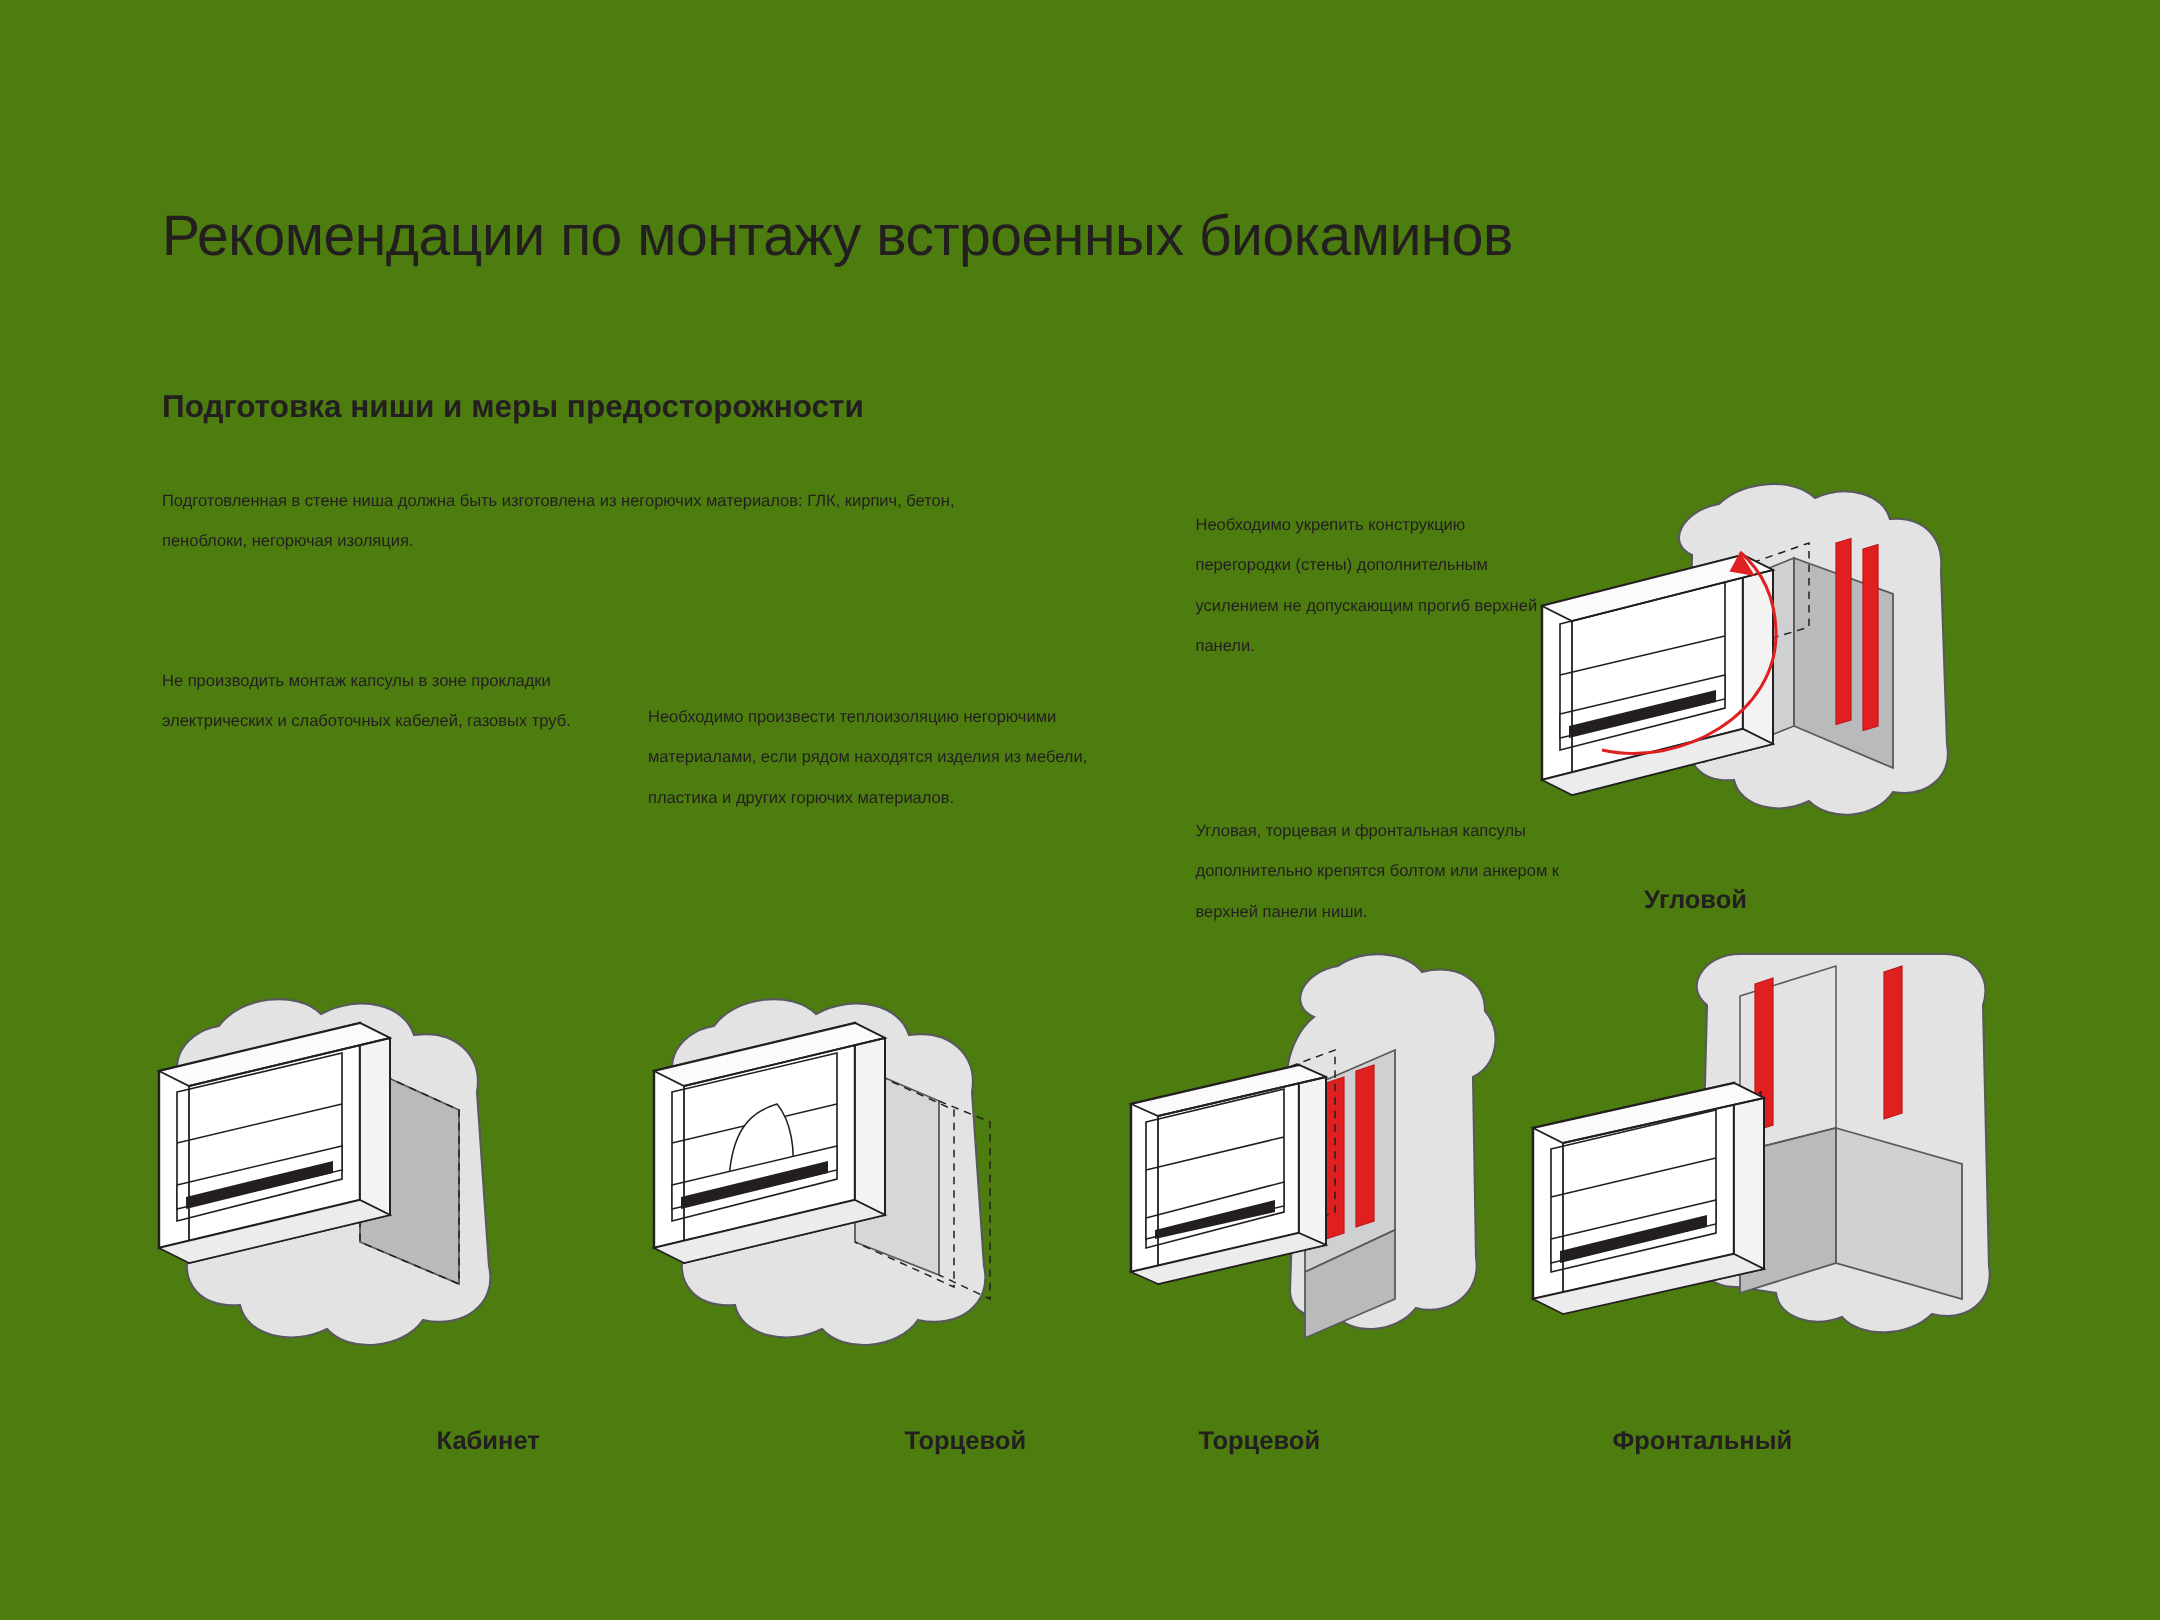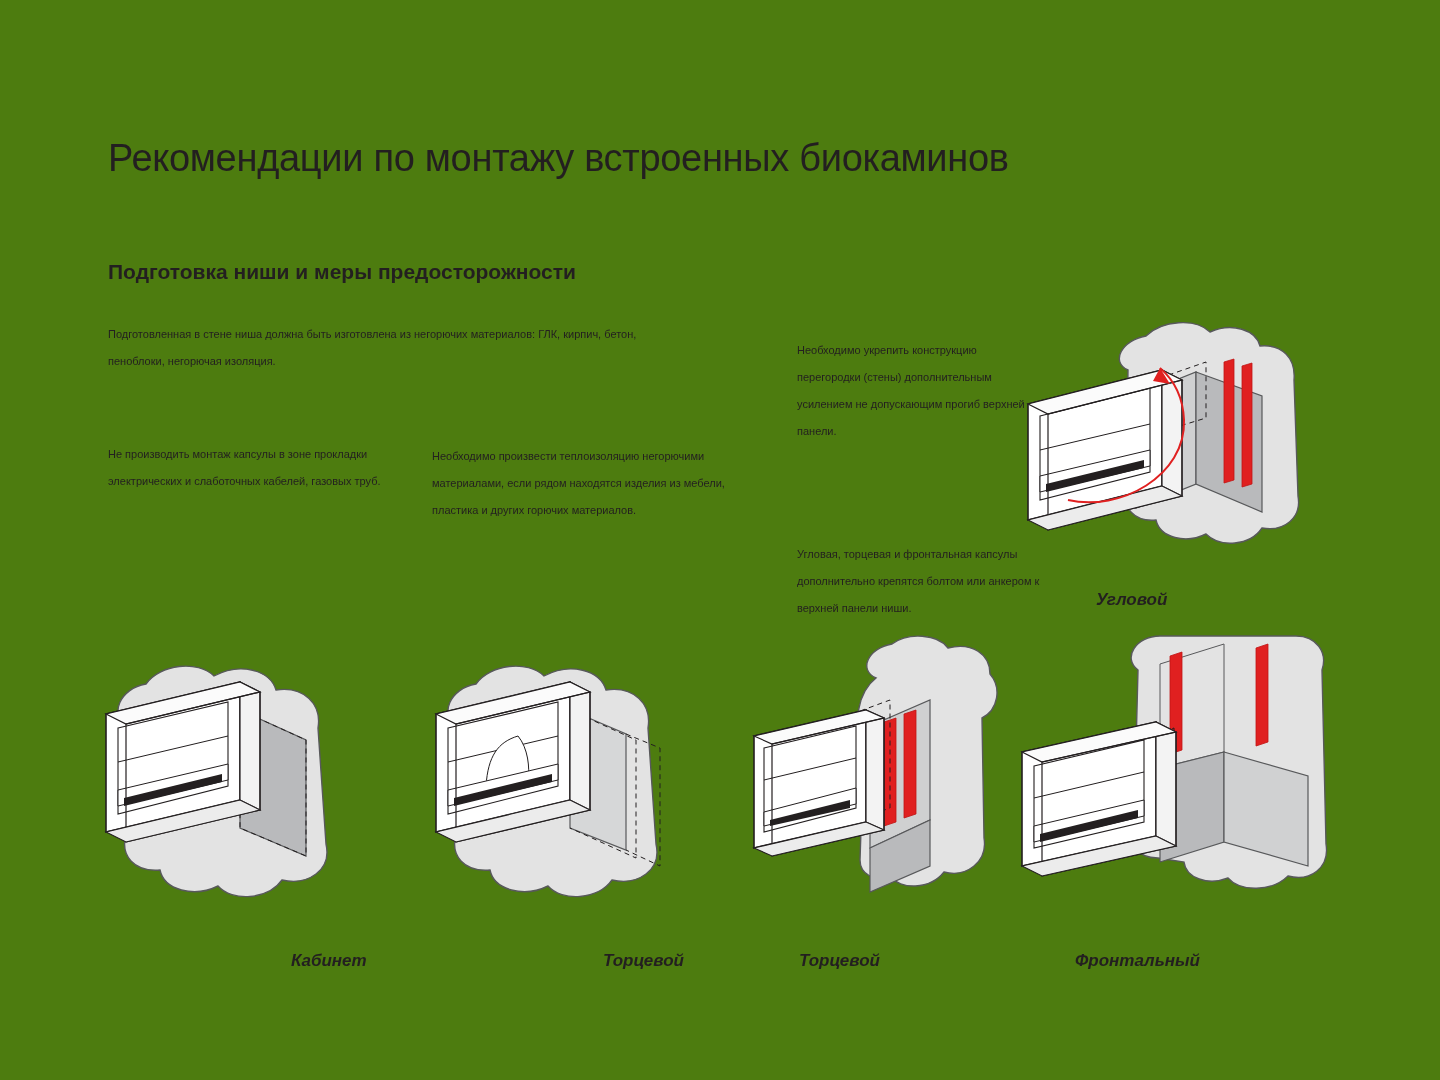--- a/index.html
+++ b/index.html
@@ -46,32 +46,31 @@
 
   
   .para {
     position: absolute;
     font-size: 11px;
     line-height: 27px;
     color: #231f20;
   }
   .p-intro   { left: 108px; top: 310px;  width: 580px; }
   .p-left    { left: 108px; top: 430px;  width: 300px; }
-  .p-mid     { left: 432px; top: 432px;  width: 320px; }
+  .p-mid     { left: 432px; top: 454px;  width: 320px; }
   .p-right1  { left: 797px; top: 326px;  width: 240px; }
   .p-right2  { left: 797px; top: 520px;  width: 245px; margin-top: 21px; }
 
   
   .caption {
     position: absolute;
     font-size: 17px;
     font-weight: 700;
     color: #231f20;
     white-space: nowrap;
-    font-style: italic;
   }
   .cap-kabinet    { left: 291px;  top: 951px; }
   .cap-skvoznoy   { left: 603px;  top: 951px; }
   .cap-torcevoy   { left: 799px;  top: 951px; }
   .cap-frontal    { left: 1075px; top: 951px; }
   .cap-uglovoy    { left: 1096px; top: 590px; }
 
   
   .figure { position: absolute; }
   .fig-uglovoy  { left: 1010px; top: 300px;  width: 320px; height: 280px; }

